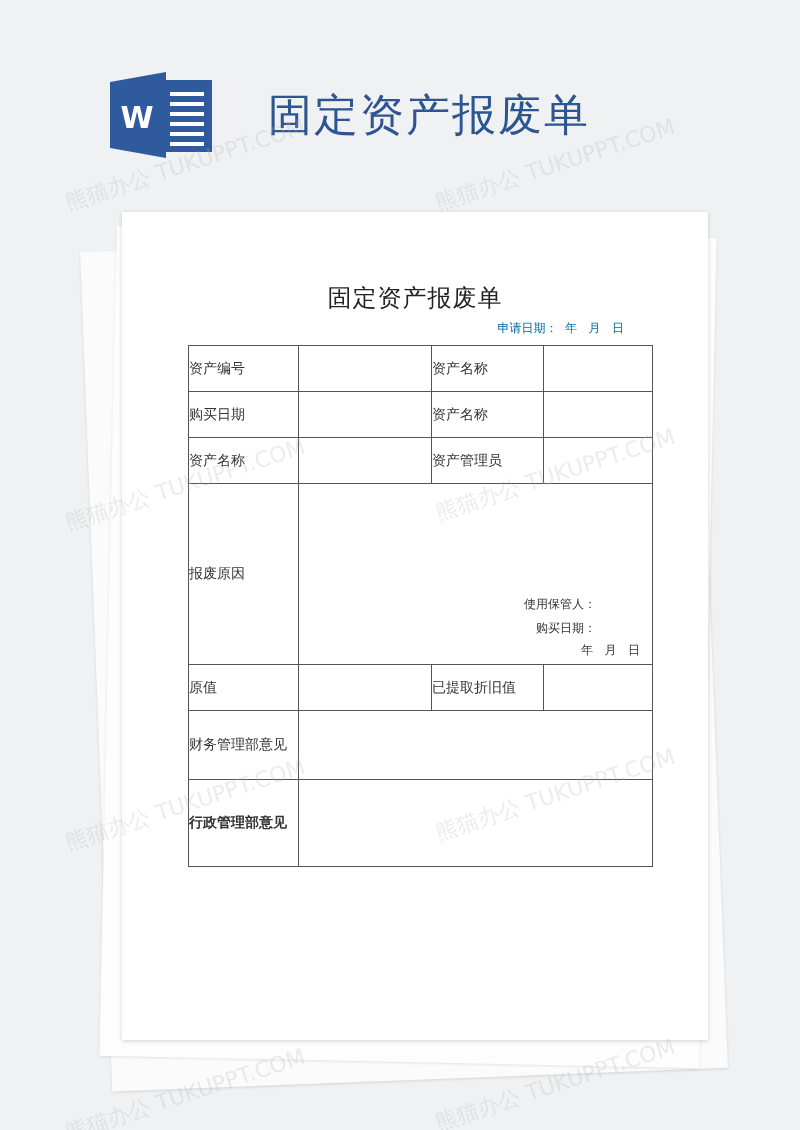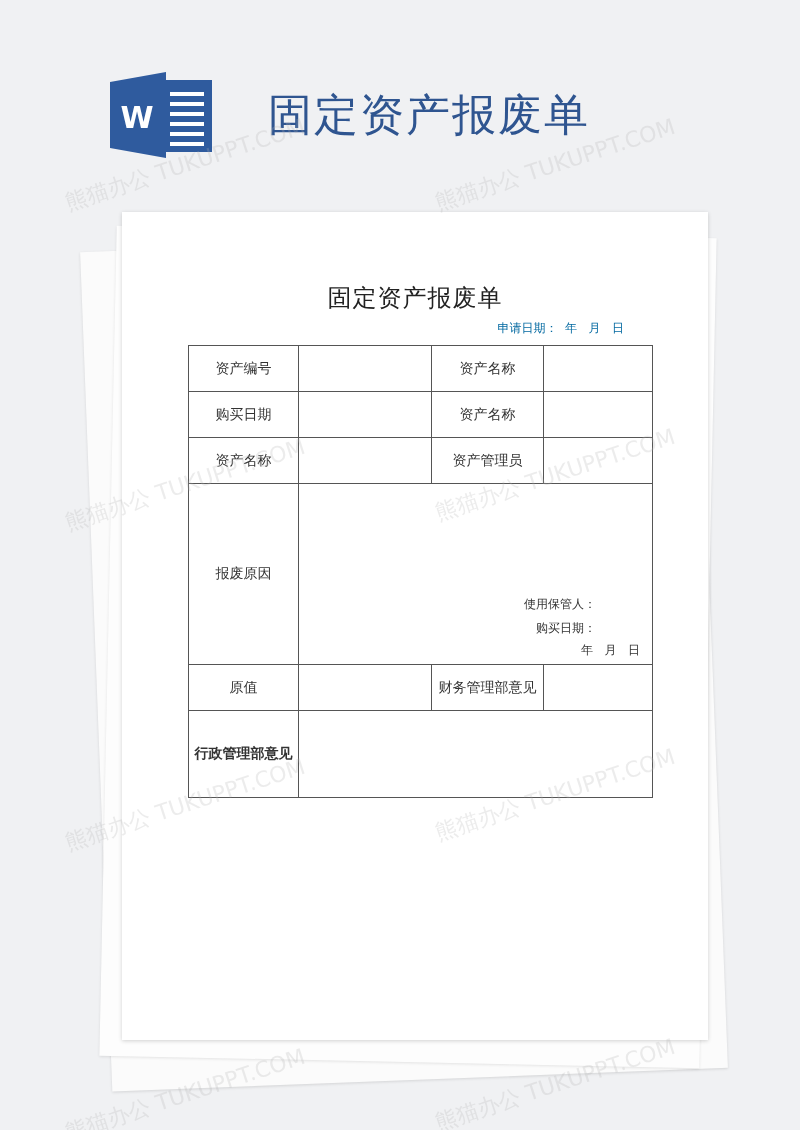--- a/index.html
+++ b/index.html
@@ -30,21 +30,21 @@
     position:absolute; left:0; width:100%; top:70px; text-align:center; font-size:24px; color:#222;
     letter-spacing:1px;
   }
   .apply-date {
     position:absolute; right:84px; top:108px; font-size:12px; color:#0369a1; white-space:pre;
   }
   table.form {
     position:absolute; left:66px; top:133px; width:464px; border-collapse:collapse;
     table-layout:fixed; font-size:14px; color:#333;
   }
-  table.form td { border:1px solid #555; text-align:center; vertical-align:middle; padding:0;margin-left:28px; }
+  table.form td { border:1px solid #555; vertical-align:middle; padding:0;margin-left:28px; }
   .r-std td { height:45px; }
   .reason-cell { position:relative; height:180px; }
   .sig { position:absolute; right:56px; font-size:12px; white-space:pre; }
   .r-op1 td { height:68px; }
   .r-op2 td { height:86px;font-weight:bold; }
   .r-op3 td { height:71px; }
   .opinion-label { font-size:14px; white-space:nowrap; }
   .wm {
     position:absolute; font-family:"DejaVu Sans","Liberation Sans",sans-serif; font-size:22px;
     color:rgba(180,180,180,0.25); transform:rotate(-18deg); white-space:nowrap; pointer-events:none;
@@ -107,22 +107,26 @@
       <td class="reason-cell">报废原因</td>
       <td colspan="3" class="reason-cell">
         <div class="sig" style="top:112px;">使用保管人：</div>
         <div class="sig" style="top:136px;">购买日期：</div>
         <div class="sig" style="top:158px; right:12px;">年   月   日</div>
       </td>
     </tr>
     <tr class="r-std">
       <td>原值</td>
       <td></td>
-      <td>财务管理部意见</td>
+      <td>已提取折旧值</td>
       <td></td>
+    </tr>
+    <tr class="r-op1">
+      <td class="opinion-label">财务管理部意见</td>
+      <td colspan="3"></td>
     </tr>
     <tr class="r-op2">
       <td class="opinion-label">行政管理部意见</td>
       <td colspan="3"></td>
     </tr>
   </tbody>
     </table>
 </div>
 
 <div class="wm" style="left:60px; top:150px;">熊猫办公 TUKUPPT.COM</div>

